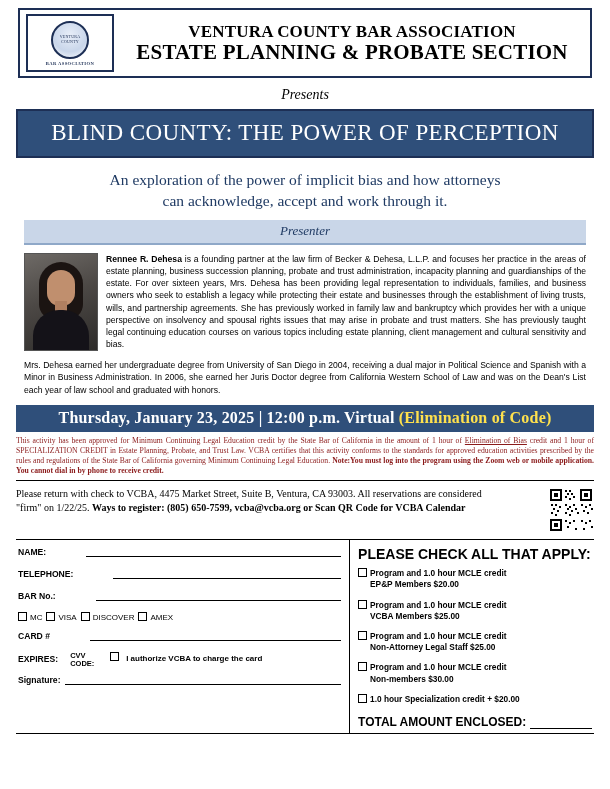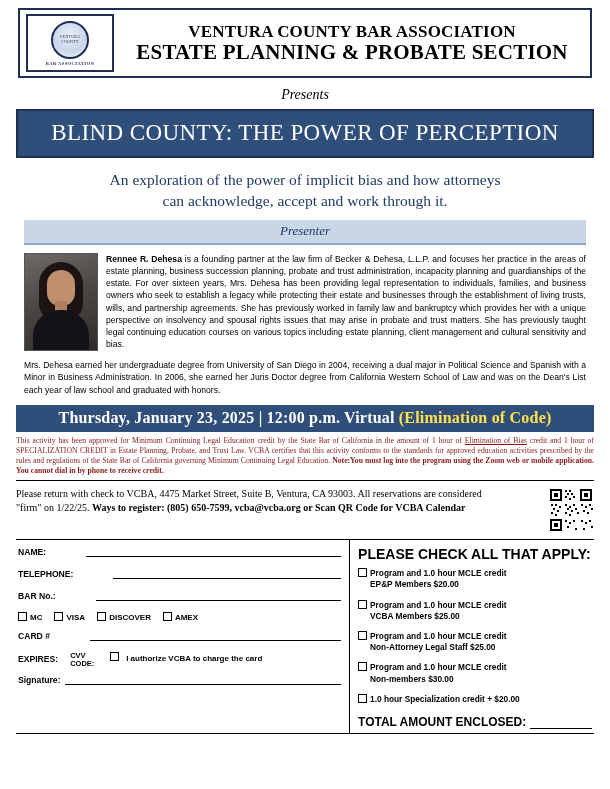--- a/index.html
+++ b/index.html
@@ -277,24 +277,24 @@
     white-space: nowrap;
     margin-right: 4px;
   }
   .fline {
     flex: 1 1 auto;
     border-bottom: 1px solid #000;
     height: 10px;
   }
   .cardrow {
     display: flex;
-    gap: 12px;
+    gap: 4px;
     margin-bottom: 8px;
     font-size: 8px;
-    font-weight: bold;
+    font-weight: normal;
   }
   .cb {
     display: inline-block;
     width: 7px; height: 7px;
     border: 1px solid #000;
     margin-right: 3px;
     vertical-align: -1px;
   }
   .expires-row {
     display: flex;

